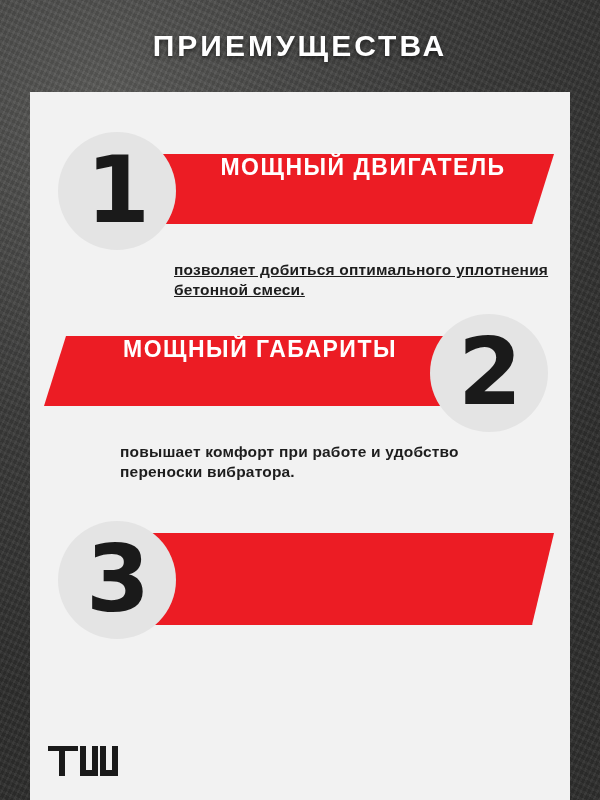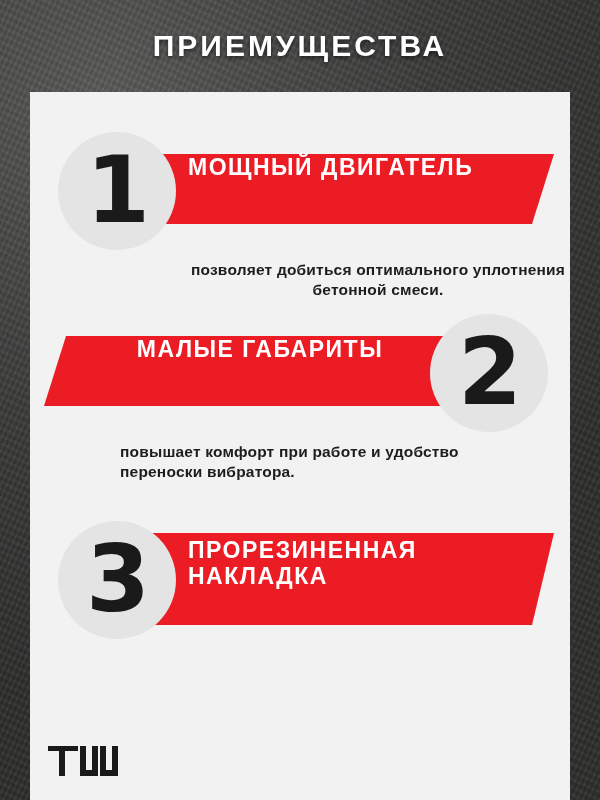--- a/index.html
+++ b/index.html
@@ -121,21 +121,21 @@
     color: #ffffff;
     font-size: 23px;
     font-weight: bold;
     letter-spacing: 1.5px;
     line-height: 1.14;
     z-index: 3;
   }
   .left-num-text {
     left: 158px;
     width: 350px;
-    text-align: left;
+    text-align: center;
   }
   .right-num-text {
     left: 40px;
     width: 380px;
     text-align: center;
   }
 
   
   .num-circle {
     position: absolute;
@@ -166,21 +166,21 @@
 
   
   .desc {
     position: absolute;
     font-size: 15.5px;
     font-weight: bold;
     color: #1d1d1d;
     line-height: 1.28;
     letter-spacing: 0.2px;
   }
-  .desc.indent-left { left: 158px; width: 380px; text-align: center; }
+  .desc.indent-left { left: 144px; width: 380px; text-align: left; text-decoration: underline; }
   .desc.indent-center { left: 90px; width: 400px; text-align: left; }
 
   #desc-0 { top: 128px; }
   #desc-1 { top: 128px; }
   #desc-2 { top: 152px; }
 
   
   #adv-2 .banner { top: 16px; height: 92px; }
   #adv-2 .banner-text { height: 92px; }
   #adv-2 .num-circle { top: 4px; }
@@ -206,32 +206,31 @@
       </div>
       <div class="desc indent-left" id="desc-0">позволяет добиться оптимального уплотнения бетонной смеси.</div>
     </div>
 
     <div class="adv" id="adv-1">
       <div class="banner-wrap">
         <div class="banner right-num"></div>
         <div class="num-circle at-right">
           <div class="num">2</div>
         </div>
-        <div class="banner-text right-num-text">МАЛЫЕ ГАБАРИТЫ</div>
+        <div class="banner-text right-num-text">МОЩНЫЙ ГАБАРИТЫ</div>
       </div>
       <div class="desc indent-center" id="desc-1">повышает комфорт при работе и удобство переноски вибратора.</div>
     </div>
 
     <div class="adv" id="adv-2">
       <div class="banner-wrap">
         <div class="banner left-num"></div>
         <div class="num-circle at-left">
           <div class="num">3</div>
         </div>
-        <div class="banner-text left-num-text">ПРОРЕЗИНЕННАЯ НАКЛАДКА</div>
       </div>
     </div>
 
   </div>
 
   <div class="footer">
     <div class="logo">
       <svg width="80" height="38" viewBox="0 0 80 38" xmlns="http://www.w3.org/2000/svg">
         <rect x="0" y="2" width="30" height="5" fill="#1a1a1a"></rect>
         <rect x="11" y="2" width="6" height="30" fill="#1a1a1a"></rect>

